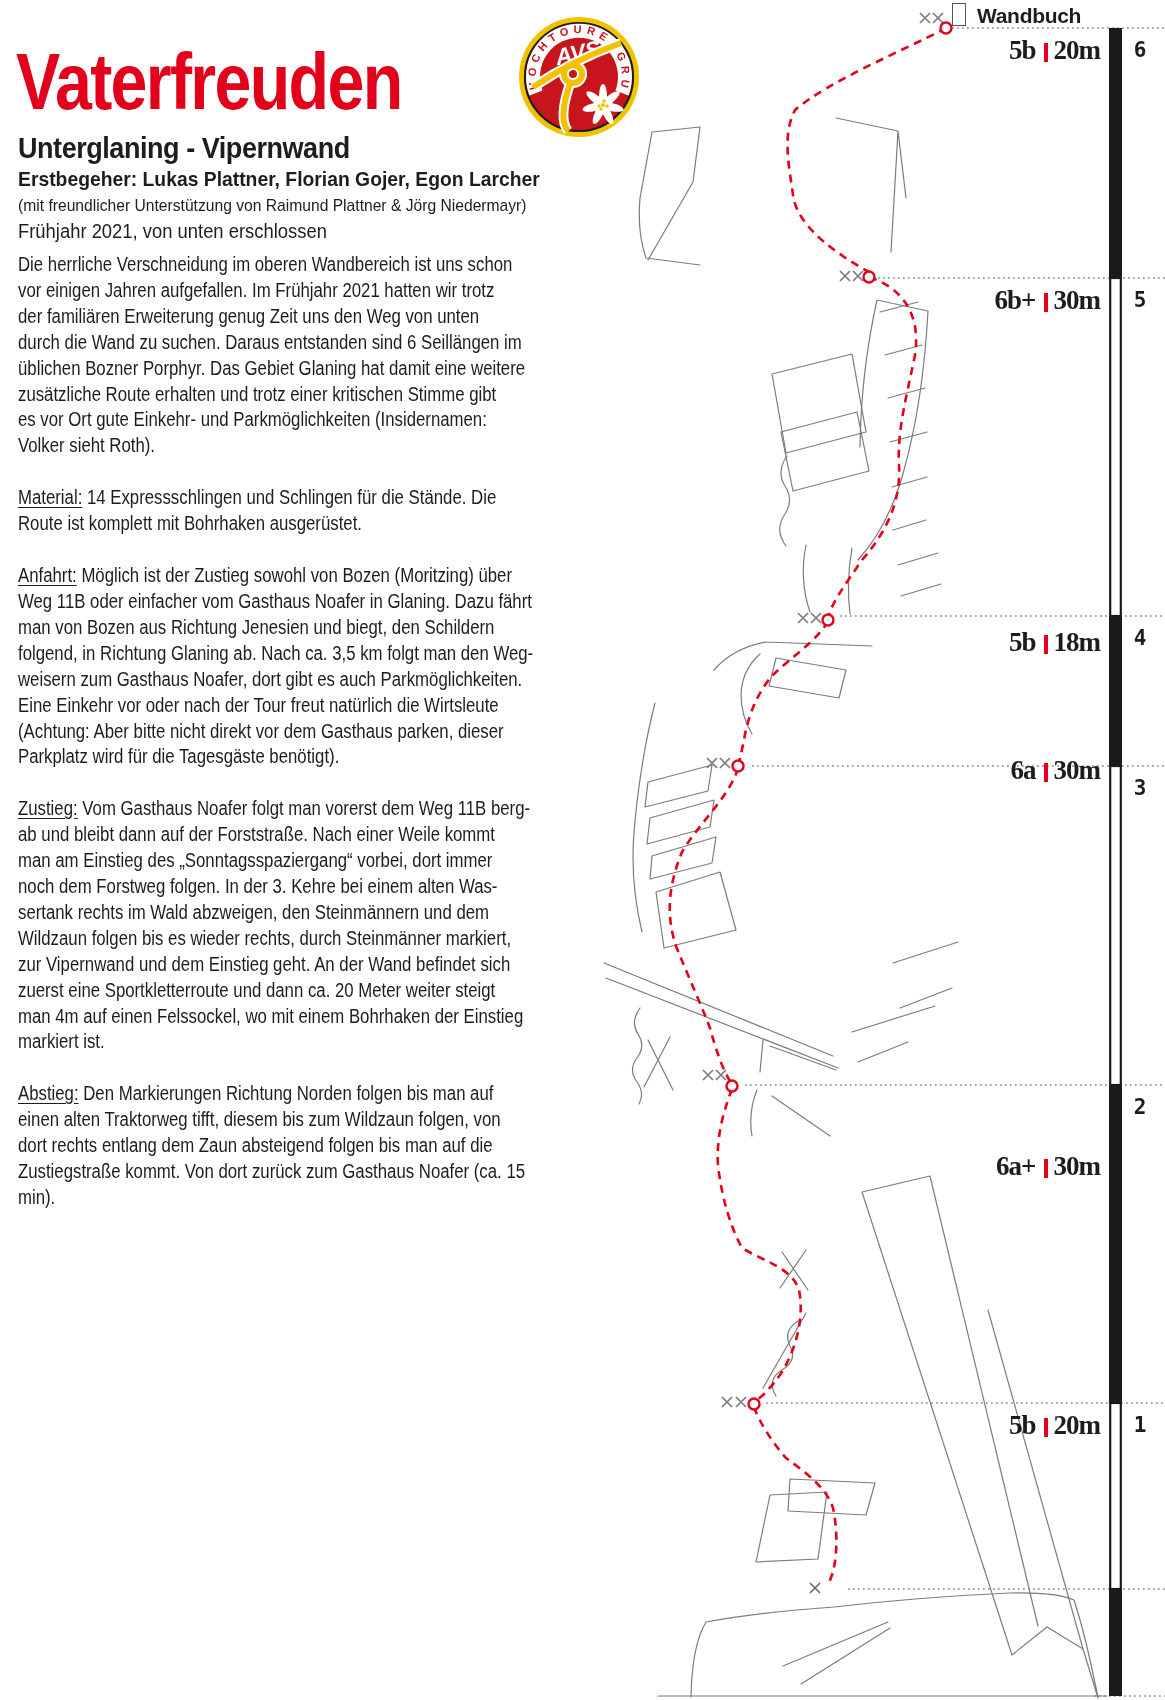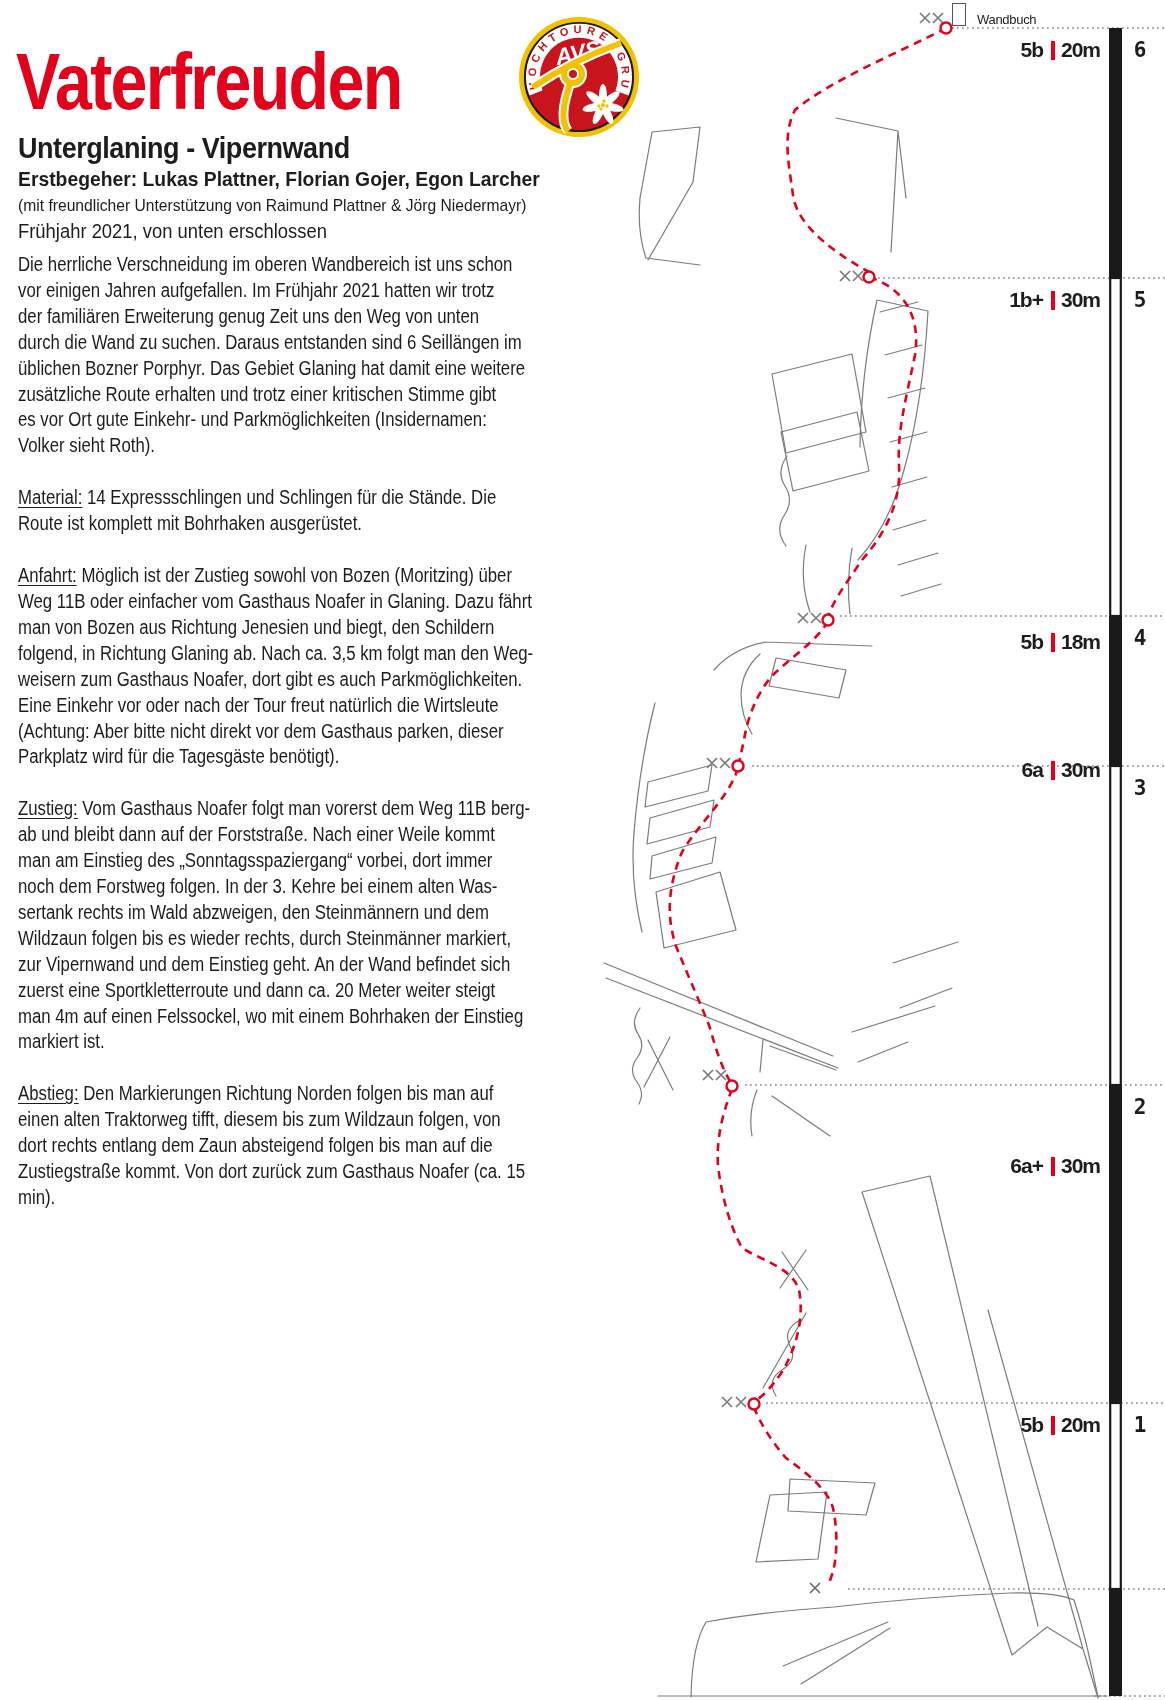--- a/index.html
+++ b/index.html
@@ -45,27 +45,27 @@
   .para-label { text-decoration:underline; text-underline-offset:3px; }
   
   .logo { position:absolute; left:517px; top:15px; width:124px; height:124px; }
   
   .topo-svg { position:absolute; left:0; top:0; }
   .wandbuch-box {
     position:absolute; left:952px; top:3px; width:14px; height:23px;
     border:1.6px solid #555; background:#fff;
   }
   .wandbuch-label {
-    position:absolute; left:977px; top:12px;
-    font-size:13px; font-weight:normal; letter-spacing:-0.3px;
+    position:absolute; left:977px; top:4px;
+    font-size:21px; font-weight:bold; letter-spacing:-0.3px;
   }
   .pitch-label {
     position:absolute; left:900px; width:200px; text-align:right;
-    font-family:Liberation Sans, sans-serif;
-    font-size:21px; font-weight:bold; letter-spacing:-1px;
+    font-family:Liberation Serif, serif;
+    font-size:27px; font-weight:bold; letter-spacing:-1px;
     white-space:nowrap; line-height:30px; height:30px;
   }
   .pitch-sep {
     display:inline-block; width:4px; height:19px; background:#e2001a;
     margin:0 6px 0 8px; vertical-align:-3px;
   }
   .pitch-number {
     position:absolute; left:1124px; width:32px; text-align:center;
     font-family:"DejaVu Sans Mono", monospace;
     font-size:21px; font-weight:bold; line-height:30px; height:30px;
@@ -241,21 +241,21 @@
         <rect x="1109" width="13" y="1589" height="107" fill="#1a1a1a"></rect>
       </g>
   </svg>
 
   <div class="wandbuch-box"></div>
   <div class="wandbuch-label">Wandbuch</div>
 
   <div id="pitch-labels">
       <div class="pitch-label" style="top: 35px;"><span>5b</span><span class="pitch-sep"></span><span>20m</span></div>
       <div class="pitch-number" style="top: 35px;">6</div>
-      <div class="pitch-label" style="top: 285px;"><span>1b+</span><span class="pitch-sep"></span><span>30m</span></div>
+      <div class="pitch-label" style="top: 285px;"><span>6b+</span><span class="pitch-sep"></span><span>30m</span></div>
       <div class="pitch-number" style="top: 285px;">5</div>
       <div class="pitch-label" style="top: 627px;"><span>5b</span><span class="pitch-sep"></span><span>18m</span></div>
       <div class="pitch-number" style="top: 623px;">4</div>
       <div class="pitch-label" style="top: 755px;"><span>6a</span><span class="pitch-sep"></span><span>30m</span></div>
       <div class="pitch-number" style="top: 773px;">3</div>
       <div class="pitch-label" style="top: 1151px;"><span>6a+</span><span class="pitch-sep"></span><span>30m</span></div>
       <div class="pitch-number" style="top: 1092px;">2</div>
       <div class="pitch-label" style="top: 1410px;"><span>5b</span><span class="pitch-sep"></span><span>20m</span></div>
       <div class="pitch-number" style="top: 1410px;">1</div>
     </div>

